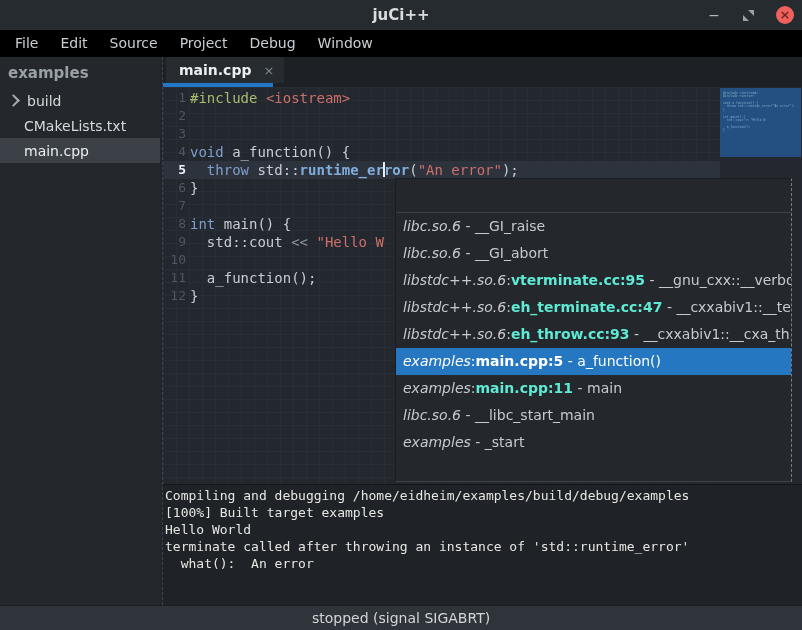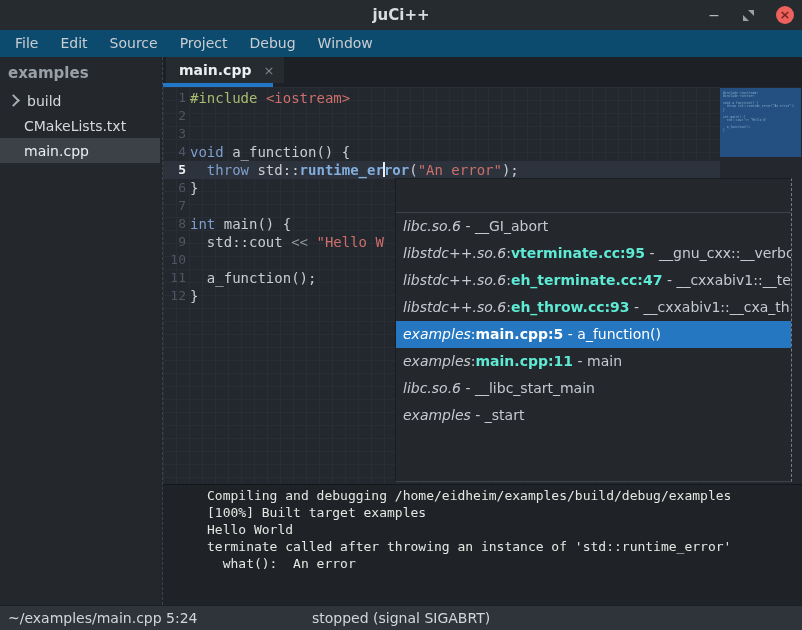--- a/index.html
+++ b/index.html
@@ -9,21 +9,21 @@
   .titlebar{position:absolute;left:0;top:0;width:802px;height:30px;background:#262b30;border-bottom:1px solid #20242a;}
   .title{position:absolute;left:0;right:0;top:0;height:30px;line-height:30px;text-align:center;color:#dadde0;font-weight:bold;font-size:15px;}
   .winbtns{position:absolute;right:8px;top:0;height:30px;display:flex;align-items:center;gap:22px;}
   .btn-min{color:#b9bec3;font-size:14px;line-height:10px;width:14px;text-align:center;cursor:default;}
   .btn-max{position:relative;width:11px;height:11px;opacity:.8;}
   .btn-max:before{content:"";position:absolute;right:0;top:0;border-left:6px solid transparent;border-top:6px solid #b9bec3;}
   .btn-max:after{content:"";position:absolute;left:0;bottom:0;border-right:6px solid transparent;border-bottom:6px solid #b9bec3;}
   .btn-close{width:18px;height:18px;border-radius:50%;background:#ee615c;color:#73271f;font-size:13px;font-weight:bold;text-align:center;line-height:18px;}
 
   
-  .menubar{position:absolute;left:0;top:30px;width:802px;height:27px;background:#0c4a6e;display:flex;align-items:center;padding-left:4px;box-sizing:border-box;}
+  .menubar{position:absolute;left:0;top:30px;width:802px;height:27px;background:#000000;display:flex;align-items:center;padding-left:4px;box-sizing:border-box;}
   .menu-item{color:#c9ced3;font-size:14px;padding:0 11px;line-height:27px;}
 
   
   .sidebar{position:absolute;left:0;top:57px;width:160px;height:548px;background:#24282c;}
   .side-header{color:#99a0a8;font-weight:bold;font-size:15px;padding:7px 0 6px 8px;}
   .tree-item{height:25px;display:flex;align-items:center;color:#d6d9dc;font-size:14px;padding-left:24px;}
   .tree-item.sel{background:#3b4147;color:#eceef0;}
   .tree-item.haschev{padding-left:9px;}
   .chev{width:7px;height:7px;border:solid #a7adb4;border-width:2px 2px 0 0;transform:rotate(45deg);margin-right:9px;margin-left:0;flex:0 0 auto;}
   .vdivider{position:absolute;left:160px;top:57px;width:3px;height:548px;background:#22262a;border-right:1px dashed #3d434a;box-sizing:border-box;}
@@ -64,21 +64,21 @@
     border-right:1px dashed #787e85;border-left:1px solid #191c20;border-top:1px solid #191c20;border-bottom:1px solid #3d4349;box-sizing:border-box;}
   .pop-entry{height:33px;border-bottom:1px solid #3d4349;}
   .pop-item{height:27px;line-height:27px;padding-left:7px;font-size:14px;color:#c6cad0;white-space:nowrap;overflow:hidden;}
   .pop-item .lib{font-style:italic;}
   .pop-item .file{font-weight:bold;color:#5eead4;}
   .pop-item.sel{background:#2677c2;color:#fff;}
   .pop-item.sel .file{color:#fff;}
 
   
   .terminal{position:absolute;left:163px;top:484px;width:639px;height:121px;background:#1f2327;border-top:1px solid #14171a;box-sizing:border-box;padding:2px 0 0 2px;}
-  .term-line{font-family:"DejaVu Sans Mono",monospace;font-size:13px;line-height:17px;color:#e6e7e3;white-space:pre;margin-left:42px;}
+  .term-line{font-family:"DejaVu Sans Mono",monospace;font-size:13px;line-height:17px;color:#e6e7e3;white-space:pre;}
 
   
   .statusbar{position:absolute;left:0;top:605px;width:802px;height:25px;background:#2f343a;border-top:1px solid #1b1e22;box-sizing:border-box;}
   .status-left{position:absolute;left:8px;top:0;line-height:24px;color:#d2d6da;font-size:14px;}
   .status-right{position:absolute;left:312px;top:0;line-height:24px;color:#d2d6da;font-size:14px;}
 </style>
 </head>
 <body>
 
 <div class="window">
@@ -156,37 +156,37 @@
 
   a_function();
 }</div>
       </div>
     </div>
   </div>
 
   <div class="popup">
     <div class="pop-entry"></div>
     <div id="poplist">
+        <div class="pop-item"><span class="lib">libc.so.6</span> - <span>__GI_raise</span></div>
         <div class="pop-item"><span class="lib">libc.so.6</span> - <span>__GI_abort</span></div>
         <div class="pop-item"><span class="lib">libstdc++.so.6</span>:<span class="file">vterminate.cc:95</span> - <span>__gnu_cxx::__verbos</span></div>
         <div class="pop-item"><span class="lib">libstdc++.so.6</span>:<span class="file">eh_terminate.cc:47</span> - <span>__cxxabiv1::__tern</span></div>
         <div class="pop-item"><span class="lib">libstdc++.so.6</span>:<span class="file">eh_throw.cc:93</span> - <span>__cxxabiv1::__cxa_thro</span></div>
         <div class="pop-item sel"><span class="lib">examples</span>:<span class="file">main.cpp:5</span> - <span>a_function()</span></div>
         <div class="pop-item"><span class="lib">examples</span>:<span class="file">main.cpp:11</span> - <span>main</span></div>
         <div class="pop-item"><span class="lib">libc.so.6</span> - <span>__libc_start_main</span></div>
         <div class="pop-item"><span class="lib">examples</span> - <span>_start</span></div>
       </div>
   </div>
 
   <div class="terminal" id="terminal">
       <div class="term-line">Compiling and debugging /home/eidheim/examples/build/debug/examples</div>
       <div class="term-line">[100%] Built target examples</div>
       <div class="term-line">Hello World</div>
       <div class="term-line">terminate called after throwing an instance of 'std::runtime_error'</div>
       <div class="term-line">  what():  An error</div>
     </div>
 
   <div class="statusbar">
-    <div class="status-left">~/examples/main.cpp 5:24</div>
     <div class="status-right">stopped (signal SIGABRT)</div>
   </div>
 
 </div>
 
 </body></html>

